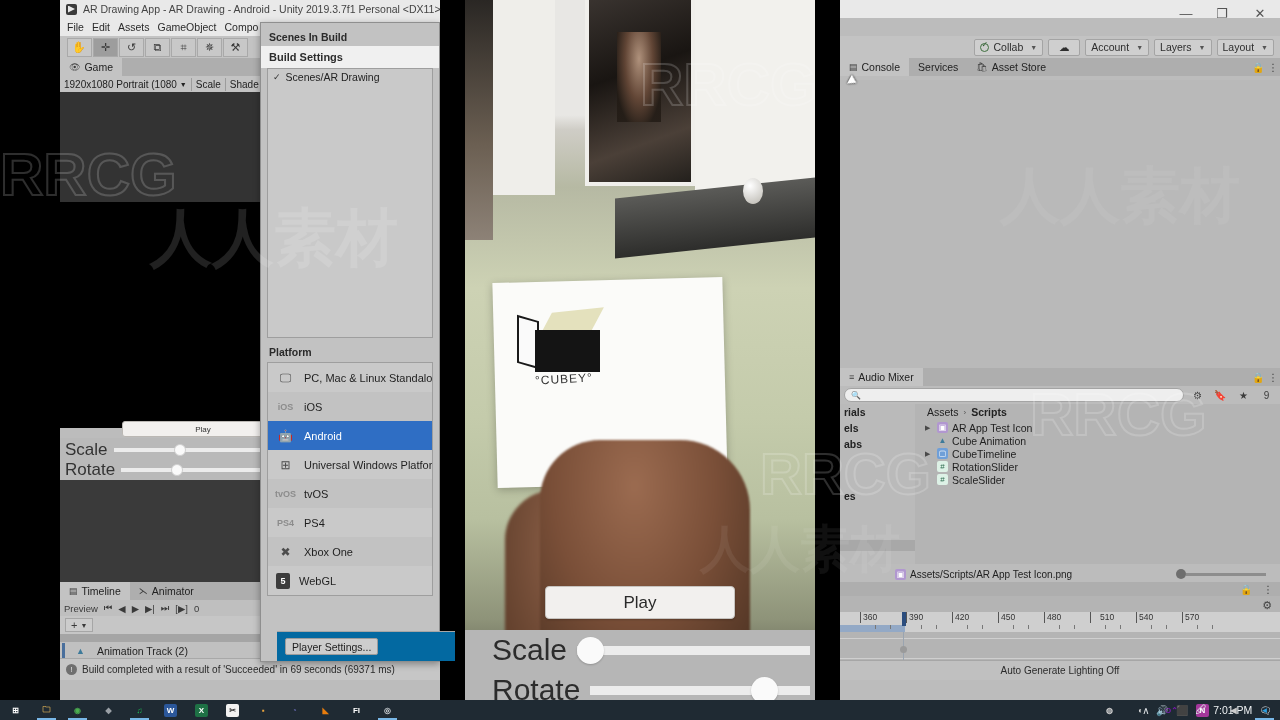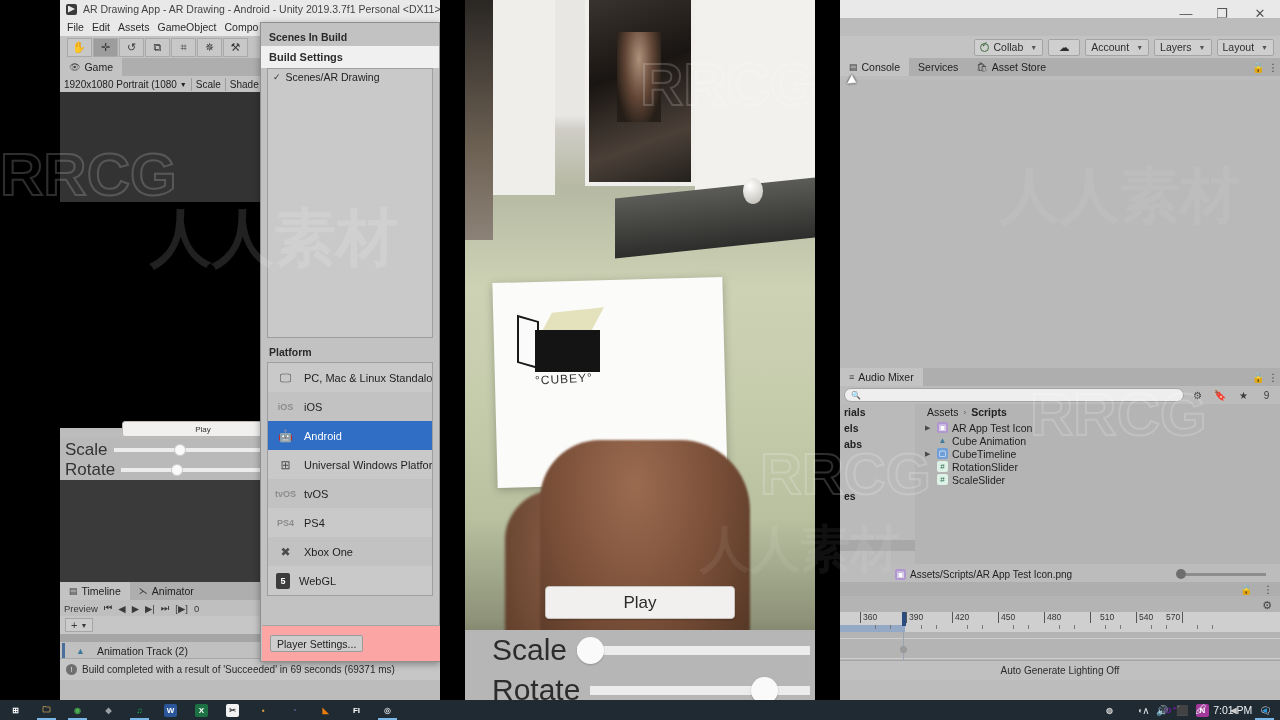--- a/index.html
+++ b/index.html
@@ -141,22 +141,22 @@
   #bs-platforms { margin: 0 6px; border: 1px solid #9e9e9e; background: #c9c9c9; }
   .plat { display: flex; align-items: center; gap: 9px; height: 29px; padding-left: 8px;
           font-size: 11px; color: #1f1f1f; }
   .plat.alt { background: #c2c2c2; }
   .plat.sel { background: #2f6ec4; color: #fff; }
   .plat .pico { width: 19px; height: 19px; display: flex; align-items: center;
                 justify-content: center; font-size: 12px; color: #4c4c4c; flex: none; }
   .plat.sel .pico { color: #fff; }
   .plat .ptxt { white-space: nowrap; overflow: hidden; }
   .plat .pico.txt { font-size: 9px; font-weight: bold; color: #8c8c8c; }
-  #bs-footer { position: absolute; left: 1px; bottom: 0; width: 100%; height: 36px;
-               background: #fca5a5; border-top: 1px solid #a6a6a6; display: flex; align-items: center; padding-left: 8px; }
+  #bs-footer { position: absolute; left: 16px; bottom: 0; width: 100%; height: 30px;
+               background: #0369a1; border-top: 1px solid #a6a6a6; display: flex; align-items: center; padding-left: 8px; }
   #player-settings-btn { height: 17px; background: #cdcdcd; border: 1px solid #9b9b9b; border-radius: 2px;
                          display: flex; align-items: center; padding: 0 6px; font-size: 10.5px; color: #222; }
 
   
   #center-video { position: absolute; left: 465px; top: 0; width: 350px; height: 720px; overflow: hidden;
                   background: #1a1a1a; }
   .vid-bg { position: absolute; inset: 0;
             background:
               linear-gradient(180deg, #e8e7e4 0%, #e8e7e4 16%, #cfcdc6 18%, #b6b9a3 26%, #cdd2b4 40%, #c4cbab 58%, #b8c0a0 72%, #8e9379 86%, #3a3a34 100%); }
   .vid-doorframe { position: absolute; left: 0; top: 0; width: 28px; height: 240px;
@@ -621,21 +621,21 @@
       <div class="tick-lbl" style="left:115px">420</div>
       <div class="tick" style="left:158px"></div>
       <div class="tick-lbl" style="left:161px">450</div>
       <div class="tick" style="left:204px"></div>
       <div class="tick-lbl" style="left:207px">480</div>
       <div class="tick" style="left:250px"></div>
       <div class="tick-lbl" style="left:260px">510</div>
       <div class="tick" style="left:296px"></div>
       <div class="tick-lbl" style="left:299px">540</div>
       <div class="tick" style="left:342px"></div>
-      <div class="tick-lbl" style="left:326px">570</div>
+      <div class="tick-lbl" style="left:345px">570</div>
       <div class="subtick" style="left:35px"></div>
         <div class="subtick" style="left:50px"></div>
       <div class="subtick" style="left:81px"></div>
         <div class="subtick" style="left:96px"></div>
       <div class="subtick" style="left:127px"></div>
         <div class="subtick" style="left:142px"></div>
       <div class="subtick" style="left:173px"></div>
         <div class="subtick" style="left:188px"></div>
       <div class="subtick" style="left:219px"></div>
         <div class="subtick" style="left:234px"></div>

